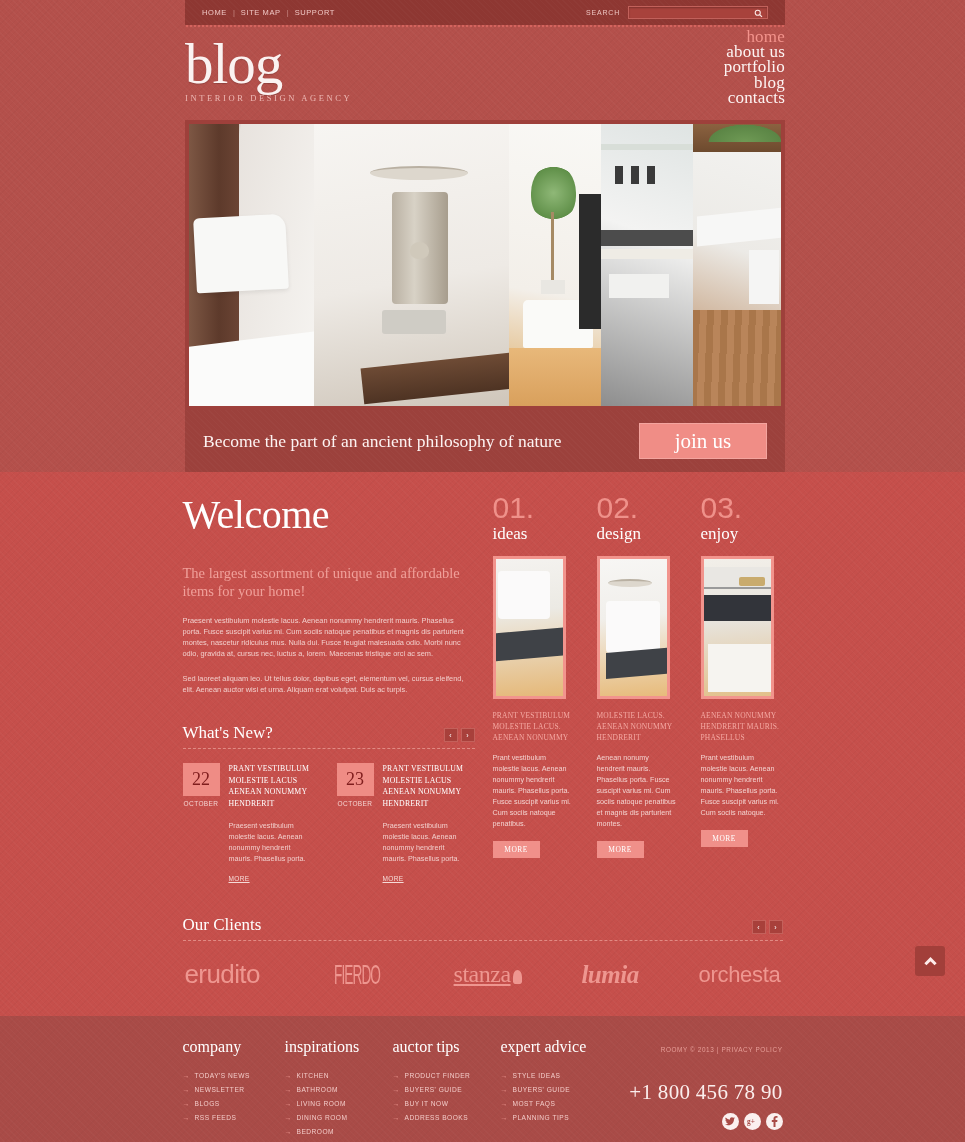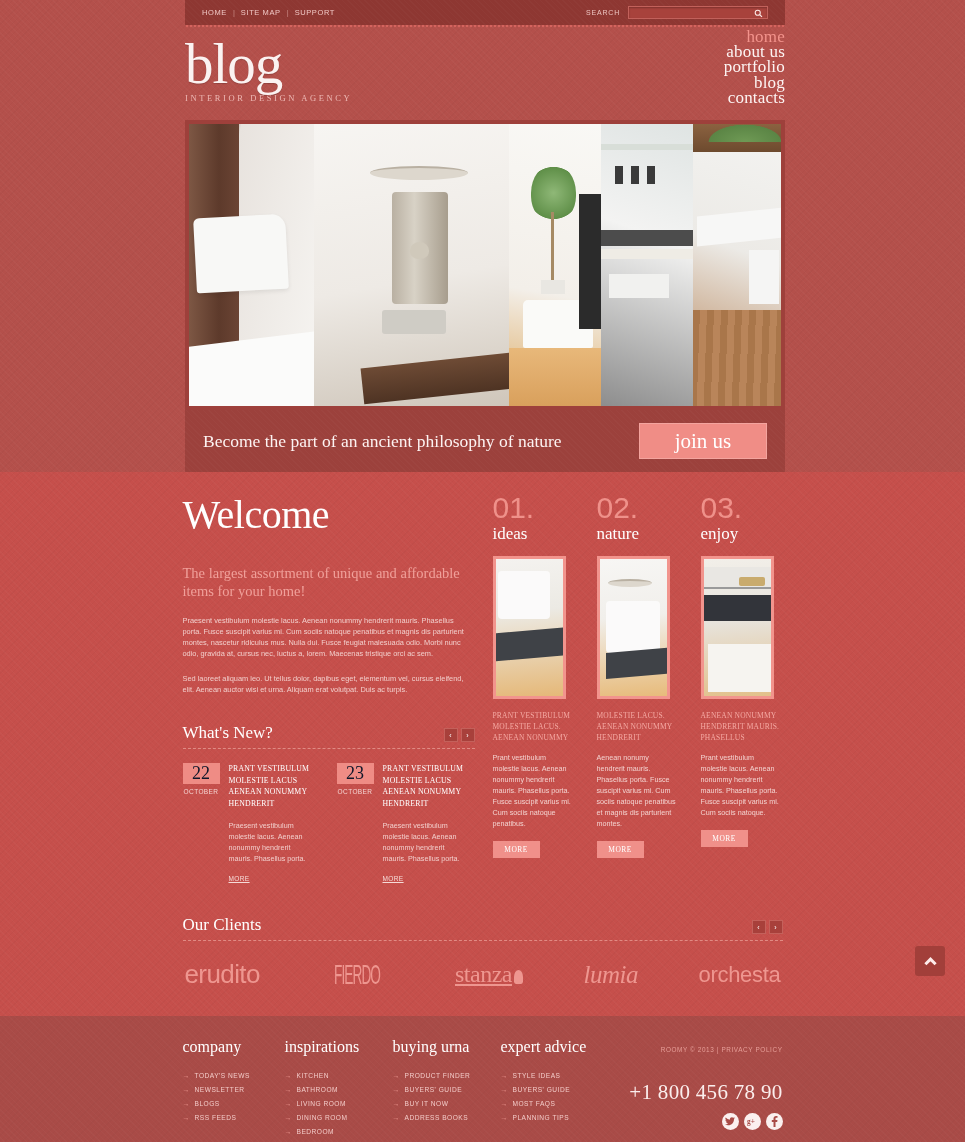--- a/index.html
+++ b/index.html
@@ -191,23 +191,23 @@
   .arrow-btn {
     width:14px; height:14px; background:#a8403b; border:1px solid #c4615b;
     display:flex; align-items:center; justify-content:center;
     color:#fff; font-size:7px; cursor:pointer;
   }
 
   .news-row { display:flex; margin-top:14px; gap:22px; }
   .news-item { width:132px; display:flex; }
   .datebox { width:37px; flex:0 0 37px; }
   .datenum {
-    width:37px; height:21px; background:#ef8c85;
+    width:37px; height:33px; background:#ef8c85;
     display:flex; align-items:center; justify-content:center;
-    font-family:"Liberation Serif", serif; font-size:18px; color:#0f172a;
+    font-family:"Liberation Serif", serif; font-size:18px; color:#7f1d1d;
   }
   .datemon {
     text-align:center; font-size:6.5px; color:#f5d3d0; letter-spacing:.4px;
     margin-top:4px;
   }
   .news-body { margin-left:9px; }
   .news-title {
     font-family:"Liberation Serif", serif; font-size:7.8px; color:#fff;
     line-height:11.5px; letter-spacing:.2px;
   }
@@ -260,21 +260,21 @@
     display:flex; align-items:center; justify-content:space-between;
     margin-top:18px; padding:0 2px 16px;
   }
   .client {
     color:#f29d96; opacity:.92;
   }
   .c-erudito { font-family:"Liberation Sans", sans-serif; font-size:26px; letter-spacing:-.6px; font-weight:300; }
   .c-fierdo { font-family:"Liberation Sans", sans-serif; font-size:22px; letter-spacing:-1.5px; transform:scaleX(.62) scaleY(1.25); display:inline-block; font-weight:400; }
   .c-stanza { font-family:"Liberation Serif", serif; font-size:24px; letter-spacing:-.5px;text-decoration:underline; }
   .c-leaf { display:inline-block; width:9px; height:14px; background:#f29d96; border-radius:50% 50% 20% 20%; vertical-align:-2px; margin-left:2px; }
-  .c-lumia { font-family:"Liberation Serif", serif; font-style:italic; font-weight:normal; font-size:25px; letter-spacing:-.5px;text-align:center; }
+  .c-lumia { font-family:"Liberation Serif", serif; font-style:italic; font-weight:bold; font-size:25px; letter-spacing:-.5px;text-align:center; }
   .c-orchesta { font-family:"Liberation Sans", sans-serif; font-size:22px; letter-spacing:-.3px; }
 
   
   .footer {
     width:965px; background:#a94b47;
     background-image:
       repeating-linear-gradient(45deg, rgba(255,255,255,0.02) 0 1px, transparent 1px 4px),
       repeating-linear-gradient(-45deg, rgba(0,0,0,0.02) 0 1px, transparent 1px 4px);
     padding:22px 0 0;
     min-height:145px; position:relative;
@@ -452,21 +452,21 @@
               <div class="white-seat"></div>
               <div class="dark-slab"></div>
             </div>
             <div class="fcap">PRANT VESTIBULUM MOLESTIE LACUS. AENEAN NONUMMY</div>
             <div class="ftext">Prant vestibulum molestie lacus. Aenean nonummy hendrerit mauris. Phasellus porta. Fusce suscipit varius mi. Cum sociis natoque penatibus.</div>
             <div class="fmore">MORE</div>
           </div>
 
           <div class="feature">
             <div class="fnum">02.</div>
-            <div class="fname">nature</div>
+            <div class="fname">design</div>
             <div class="fthumb th2">
               <div class="lampshade" style="left:8px;top:20px;width:44px;height:8px;"></div>
               <div class="white-seat" style="left:6px;top:42px;width:54px;height:52px;"></div>
               <div class="dark-slab" style="left:6px;bottom:20px;width:70px;height:26px;"></div>
             </div>
             <div class="fcap">MOLESTIE LACUS. AENEAN NONUMMY HENDRERIT</div>
             <div class="ftext">Aenean nonumy hendrerit mauris. Phasellus porta. Fusce suscipit varius mi. Cum sociis natoque penatibus et magnis dis parturient montes.</div>
             <div class="fmore">MORE</div>
           </div>
 
@@ -556,21 +556,21 @@
               <a href="#">DINING ROOM</a>
             </li>
           <li>
               <span class="bullet">→</span>
               <a href="#">BEDROOM</a>
             </li>
         </ul>
       </div>
 
       <div class="fcol w2">
-        <div class="fcol-title">buying urna</div>
+        <div class="fcol-title">auctor tips</div>
         <ul>
           <li>
               <span class="bullet">→</span>
               <a href="#">PRODUCT FINDER</a>
             </li>
           <li>
               <span class="bullet">→</span>
               <a href="#">BUYERS' GUIDE</a>
             </li>
           <li>

